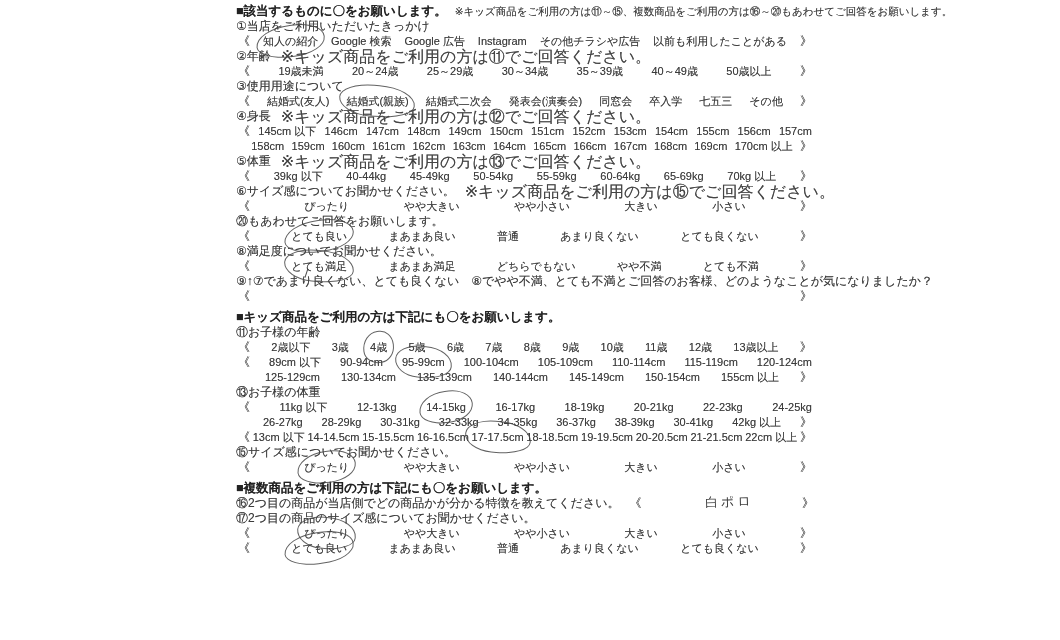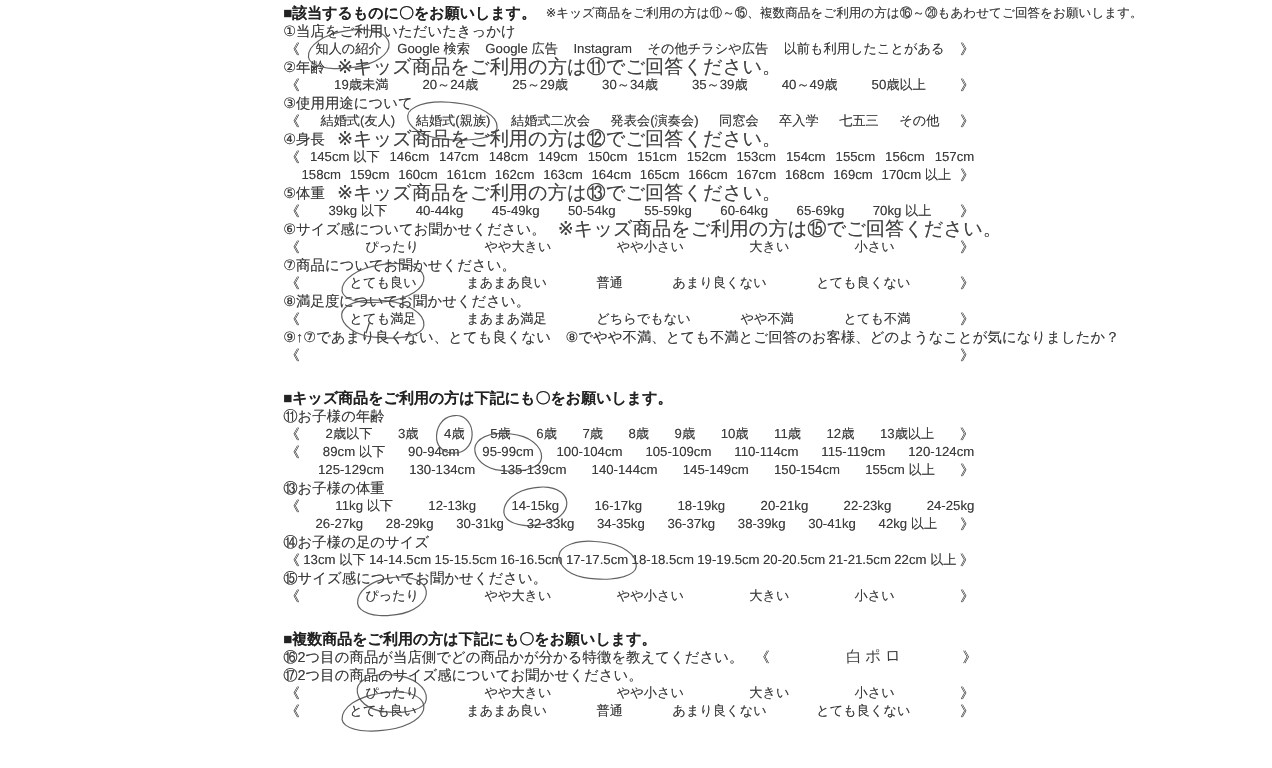--- a/index.html
+++ b/index.html
@@ -11,21 +11,21 @@
     -webkit-font-smoothing:antialiased;
   }
   .page{
     position:absolute;left:236px;top:3px;width:578px;
     font-size:11px;line-height:15px;
     text-shadow:0 0 0.5px rgba(70,70,70,0.6);
   }
   .h{height:16px;white-space:nowrap;display:flex;align-items:center;gap:8px;}
   .h .h-title{font-weight:bold;font-size:12.5px;color:#222;text-align:right;}
   .h .h-note{font-size:10.5px;color:#3c3c3c;}
-  .h.hm{margin-top:20px;}
+  .h.hm{margin-top:5px;}
   .q-labelrow{height:15px;display:flex;align-items:center;gap:10px;white-space:nowrap;position:relative;}
   .q-label{font-size:12px;text-align:center;}
   .q-note{font-size:16px;color:#444;}
   .opts{
     height:15px;display:flex;justify-content:space-between;align-items:center;
     padding:0 2px;white-space:nowrap;
   }
   .bracket{font-size:12px;color:#3c3c3c;flex:0 0 auto;}
   .opt{position:relative;flex:0 0 auto;}
   .spacer{flex:0 0 6px;}
@@ -177,21 +177,21 @@
         <span class="opt">ぴったり</span>
         <span class="opt">やや大きい</span>
         <span class="opt">やや小さい</span>
         <span class="opt">大きい</span>
         <span class="opt">小さい</span>
         <span class="bracket">》</span>
       </div>
     </div>
     <div class="q">
       <div class="q-labelrow">
-        <span class="q-label">⑦商品についてお聞かせください。</span>
+        <span class="q-label">⑳もあわせてご回答をお願いします。</span>
       </div>
       <div class="opts">
         <span class="bracket">《</span>
         <span class="opt">とても良い<span class="mark"></span></span>
         <span class="opt">まあまあ良い</span>
         <span class="opt">普通</span>
         <span class="opt">あまり良くない</span>
         <span class="opt">とても良くない</span>
         <span class="bracket">》</span>
       </div>
@@ -292,23 +292,20 @@
         <span class="opt">32-33kg</span>
         <span class="opt">34-35kg</span>
         <span class="opt">36-37kg</span>
         <span class="opt">38-39kg</span>
         <span class="opt">30-41kg</span>
         <span class="opt">42kg 以上</span>
         <span class="bracket">》</span>
       </div>
     </div>
     <div class="q">
-      <div class="q-labelrow">
-        <span class="q-label">⑭お子様の足のサイズ</span>
-      </div>
       <div class="opts">
         <span class="bracket">《</span>
         <span class="opt">13cm 以下</span>
         <span class="opt">14-14.5cm</span>
         <span class="opt">15-15.5cm</span>
         <span class="opt">16-16.5cm</span>
         <span class="opt">17-17.5cm<span class="mark m-b"></span></span>
         <span class="opt">18-18.5cm</span>
         <span class="opt">19-19.5cm</span>
         <span class="opt">20-20.5cm</span>

